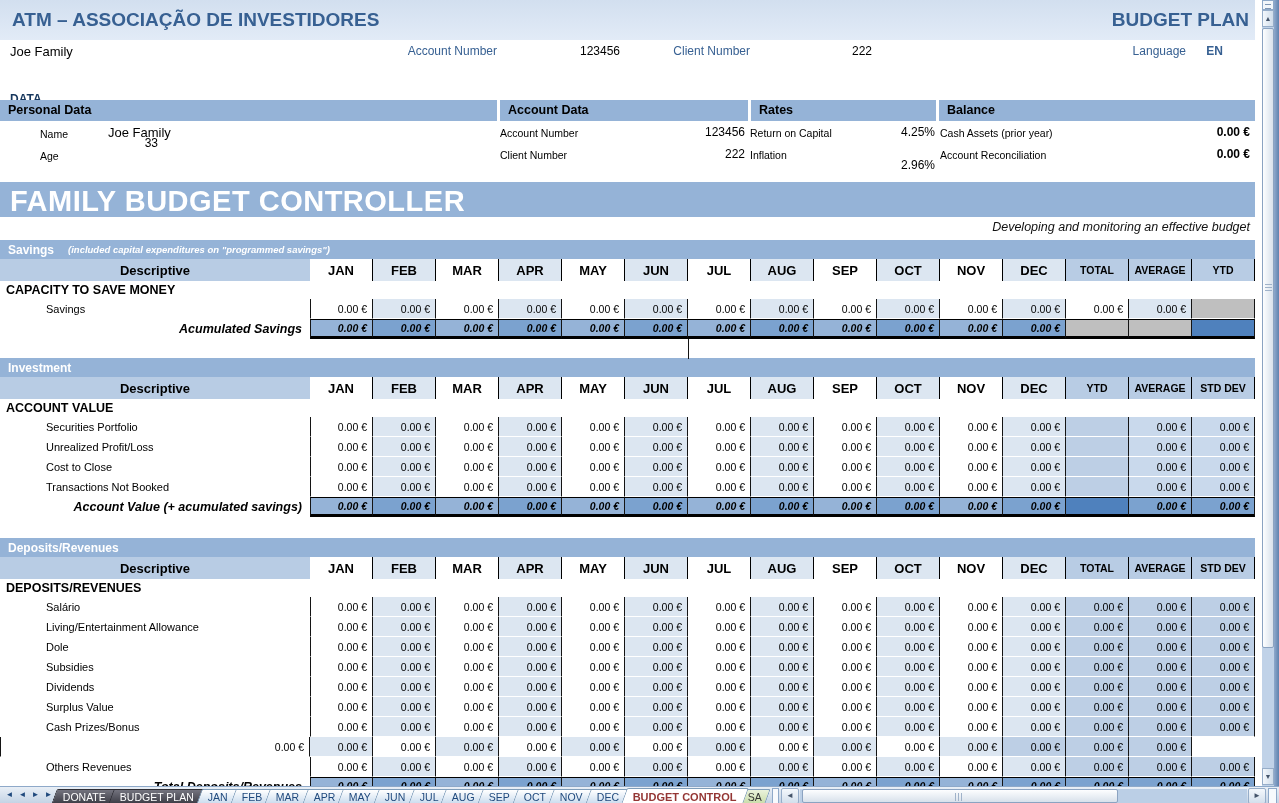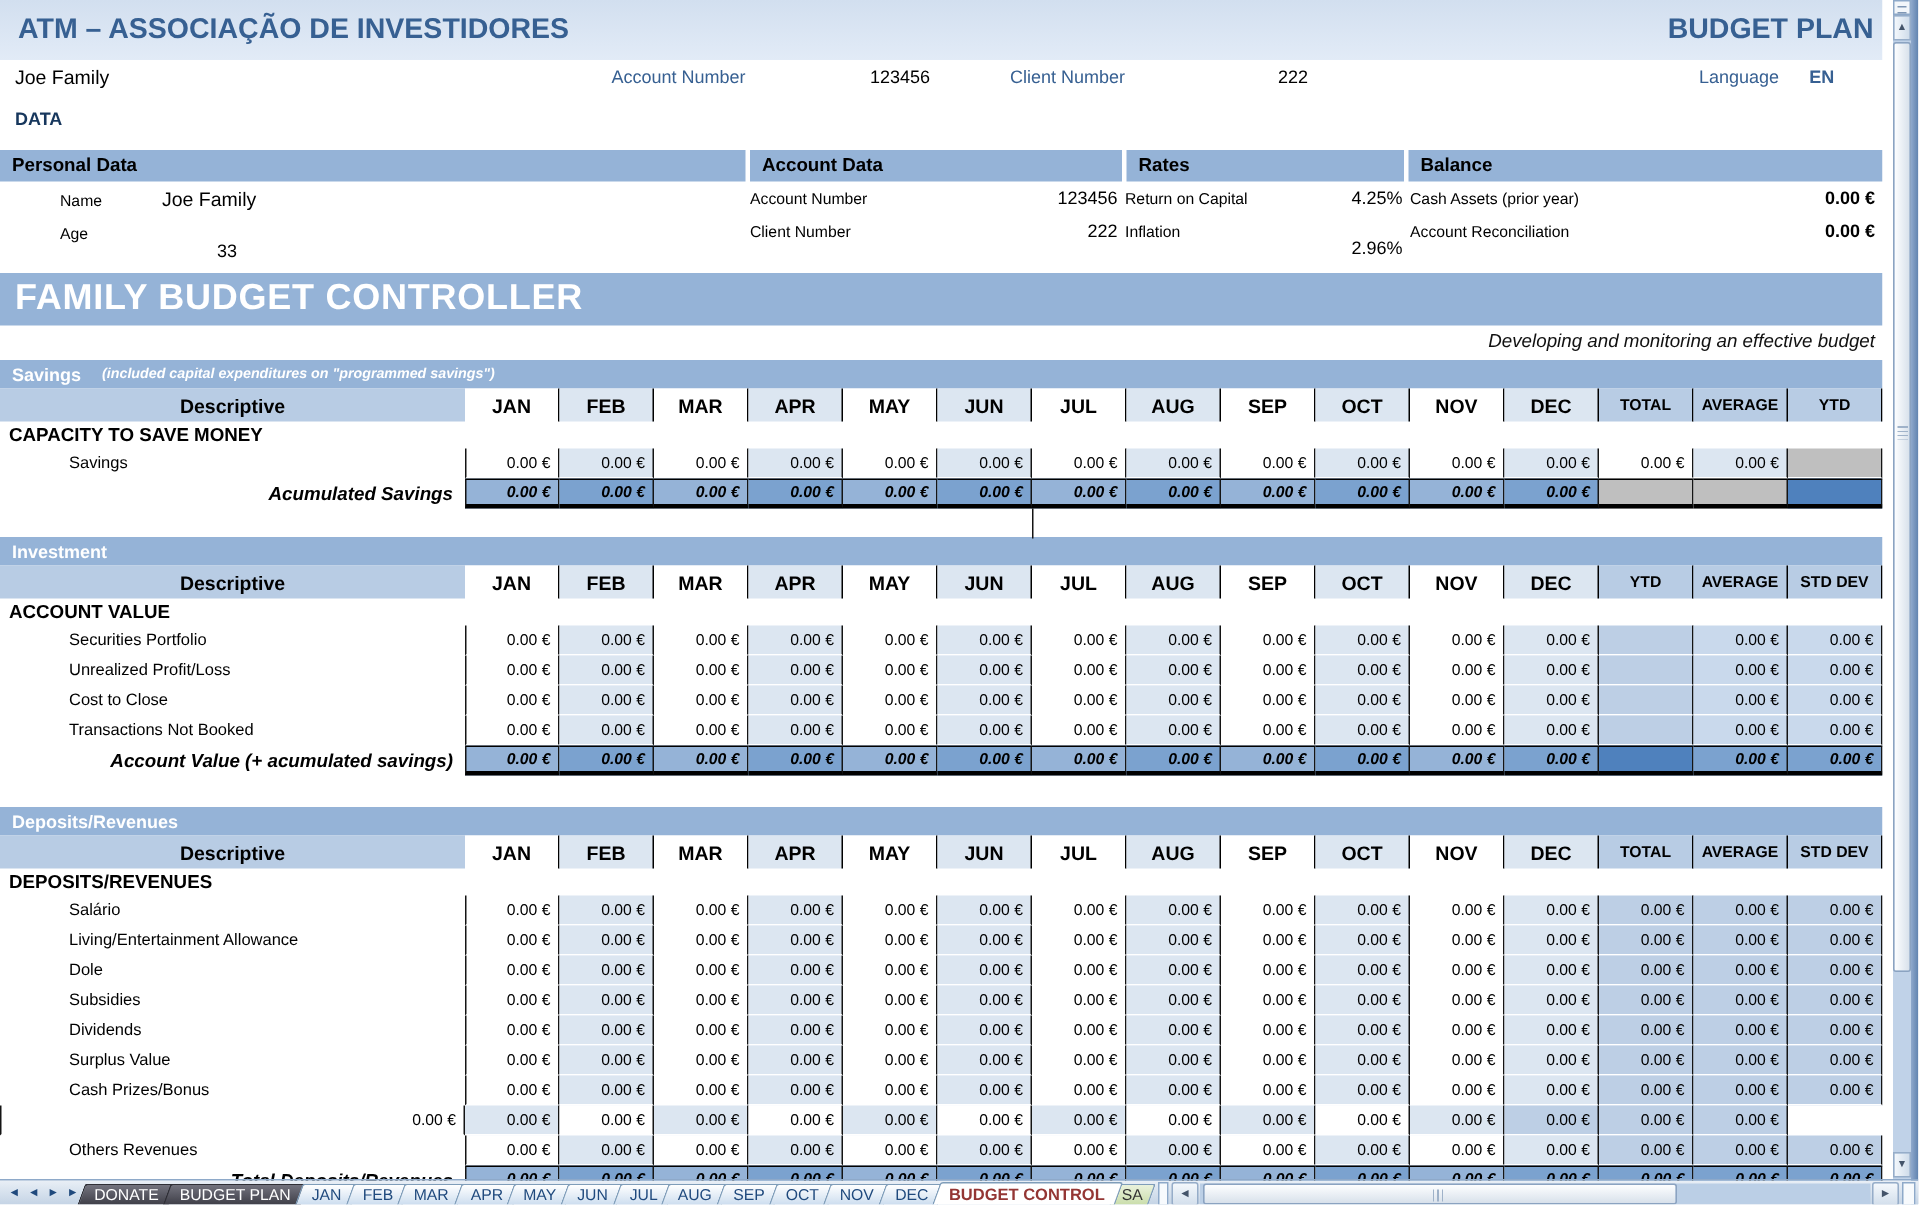--- a/index.html
+++ b/index.html
@@ -8,31 +8,31 @@
   
   .title-band{position:absolute;left:0;top:0;width:1255px;height:40px;
               background:linear-gradient(180deg,#D2DFEF,#E2EBF7);}
   .xl-title{position:absolute;left:12px;top:9px;font-size:19px;font-weight:bold;color:#376092;}
   .xl-plan{position:absolute;right:1258px;top:9px;font-size:19px;font-weight:bold;color:#376092;
            right:auto;left:0;width:1249px;text-align:right;}
   .info-row{position:absolute;left:0;top:40px;width:1255px;height:23px;}
   .info-row .t{position:absolute;top:4px;font-size:12px;}
   .blue{color:#376092;}
   
-  .data-label{position:absolute;left:10px;top:72px;font-size:12px;font-weight:bold;color:#17375D;}
+  .data-label{position:absolute;left:10px;top:92px;font-size:12px;font-weight:bold;color:#17375D;}
   .bar{position:absolute;top:100px;height:21px;background:#95B3D7;
        font-size:12.5px;font-weight:bold;line-height:21px;padding-left:8px;box-sizing:border-box;}
   .fld{position:absolute;font-size:10.5px;}
   .fld.r{text-align:left;}
   .fval{position:absolute;font-size:12px;}
   .fval.r{text-align:right;}
   .fval.b{font-weight:bold;}
   
   .ctrl-band{position:absolute;left:0;top:182px;width:1255px;height:35px;background:#95B3D7;}
-  .ctrl-title{position:absolute;left:10px;top:3px;font-size:24px;font-weight:bold;color:#FFF;letter-spacing:.5px;}
+  .ctrl-title{position:absolute;left:10px;top:3px;font-size:29px;font-weight:bold;color:#FFF;letter-spacing:.5px;}
   .subtitle{position:absolute;left:0;top:220px;width:1250px;text-align:right;
             font-size:12.5px;font-style:italic;color:#111;}
   
   .btable{position:absolute;left:0;width:1255px;}
   .bt-band{height:19px;background:#95B3D7;color:#fff;display:flex;align-items:center;}
   .bt-band-title{font-size:12px;font-weight:bold;padding-left:8px;}
   .bt-band-note{font-size:9.5px;font-style:italic;font-weight:bold;padding-left:14px;}
   .bt-row{display:grid;grid-template-columns:310px repeat(15,63px);}
   .bt-header{height:22px;}
   .bt-header .cell{display:flex;align-items:center;justify-content:center;}
@@ -132,21 +132,21 @@
   <div class="data-label">DATA</div>
 
   <div class="bar" style="left:500px;width:248px;">Account Data</div>
   <div class="bar" style="left:0;width:497px;">Personal Data</div>
   <div class="bar" style="left:751px;width:185px;">Rates</div>
   <div class="bar" style="left:939px;width:316px;">Balance</div>
 
   <span class="fld r" style="left:40px;top:128px;width:63px;">Name</span>
   <span class="fval" style="left:108px;top:125px;font-size:13px;">Joe Family</span>
   <span class="fld r" style="left:40px;top:150px;width:63px;">Age</span>
-  <span class="fval r" style="left:108px;top:160px;width:50px;">33</span>
+  <span class="fval r" style="left:108px;top:136px;width:50px;">33</span>
 
   <span class="fld r" style="left:500px;top:127px;width:125px;">Account Number</span>
   <span class="fval r" style="left:630px;top:125px;width:115px;">123456</span>
   <span class="fld r" style="left:500px;top:149px;width:125px;">Client Number</span>
   <span class="fval r" style="left:630px;top:147px;width:115px;">222</span>
 
   <span class="fld r" style="left:750px;top:127px;width:125px;">Return on Capital</span>
   <span class="fval r" style="left:860px;top:125px;width:75px;">4.25%</span>
   <span class="fld r" style="left:750px;top:149px;width:125px;">Inflation</span>
   <span class="fval r" style="left:860px;top:158px;width:75px;">2.96%</span>

